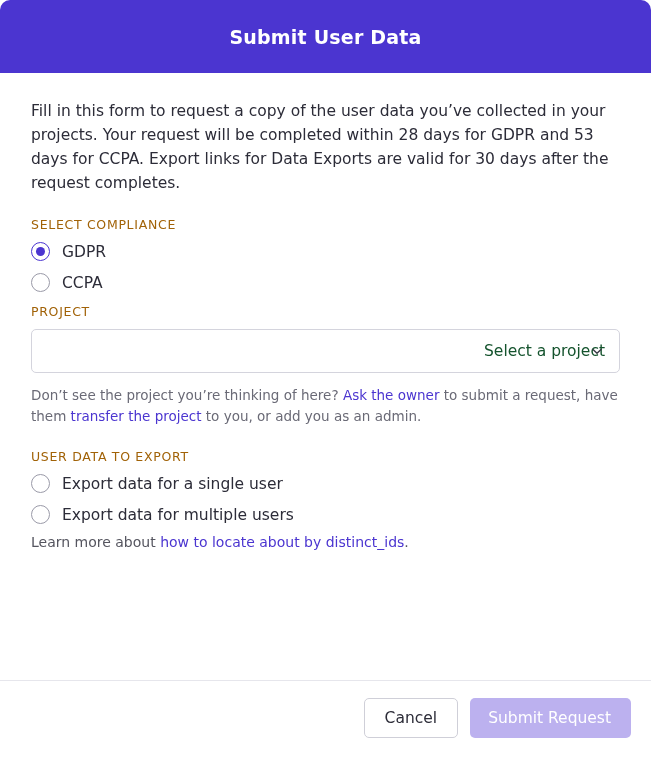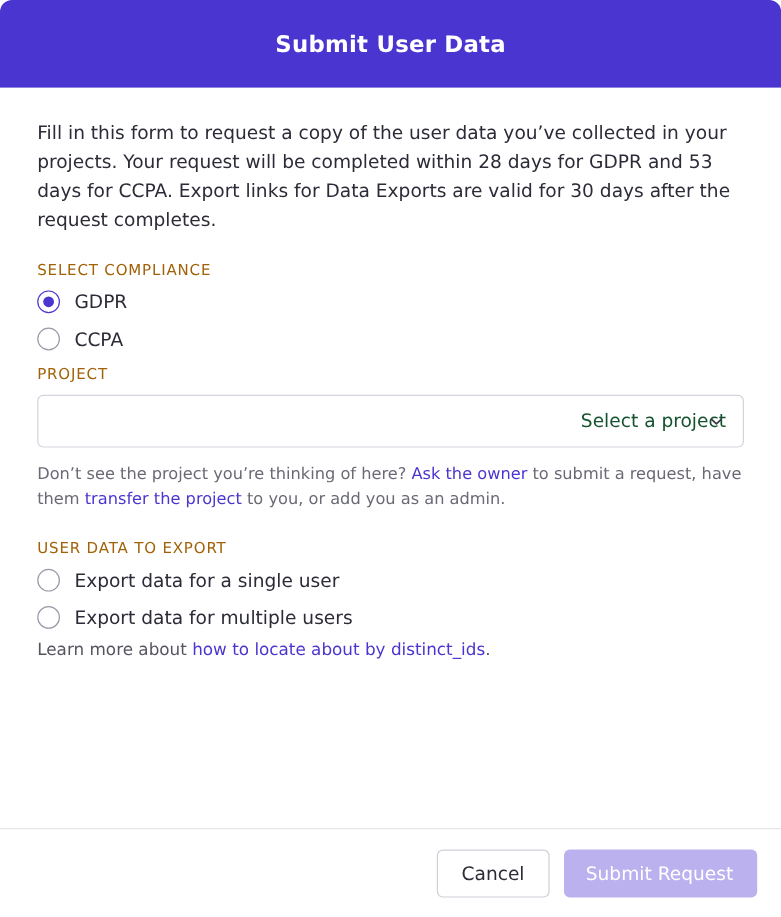--- a/index.html
+++ b/index.html
@@ -129,21 +129,21 @@
   .hint {
     font-size: 13.5px;
     line-height: 21px;
     color: #6a6a76;
     margin: 0 0 22px 0;
   }
   .footer {
     position: absolute;
     left: 0;
     right: 0;
-    bottom: 0;
+    bottom: 10px;
     height: 74px;
     background: #ffffff;
     border-top: 1px solid #e6e6ec;
     display: flex;
     align-items: center;
     justify-content: flex-end;
     padding: 0 20px;
     box-sizing: border-box;
   }
   .btn {

